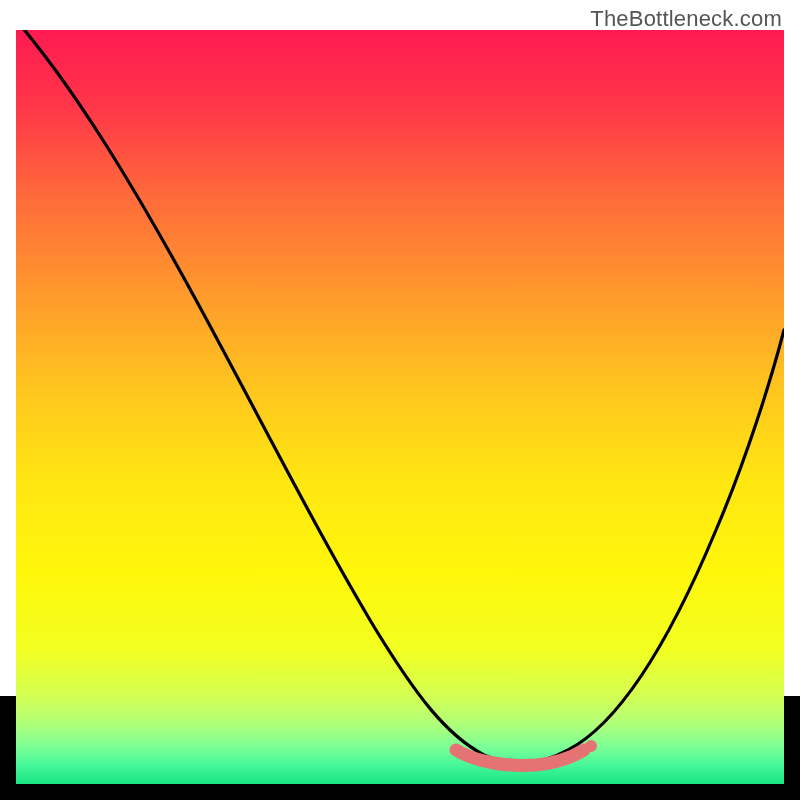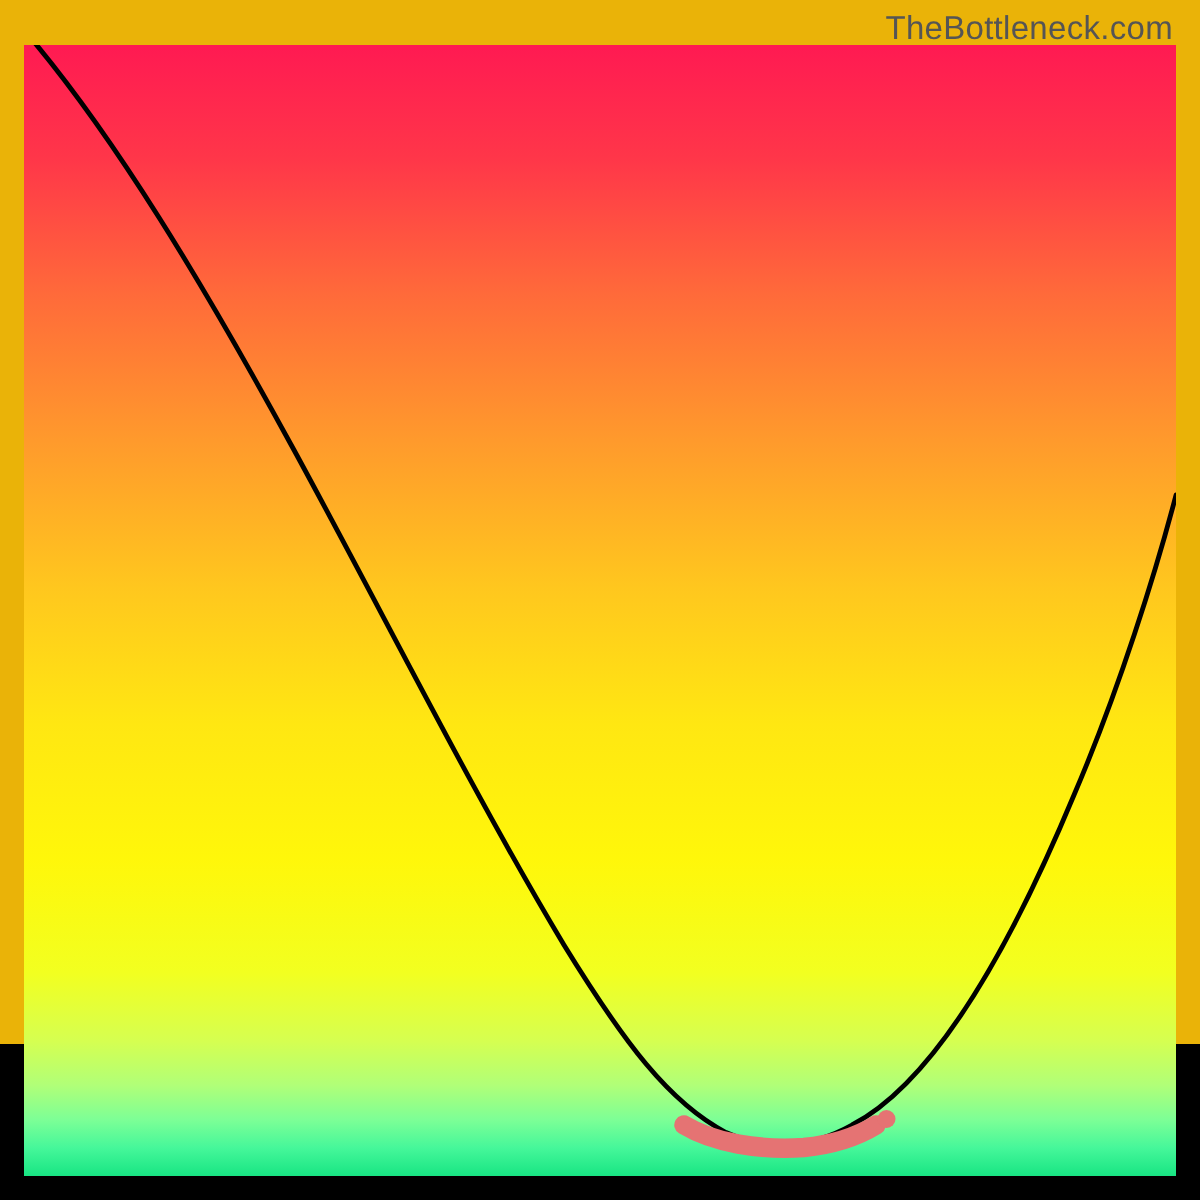--- a/index.html
+++ b/index.html
@@ -1,21 +1,21 @@
 <!DOCTYPE html>
 <html><head>
 <meta charset="utf-8">
 <style>
   * { margin: 0; padding: 0; box-sizing: border-box; }
   html, body { width: 800px; height: 800px; overflow: hidden; background: #000; }
   .frame {
     position: relative;
     width: 800px;
     height: 696px;
-    background: #eab308;
+    background: #ffffff;
   }
   .plot-area {
     position: absolute;
     left: 16px;
     top: 30px;
     width: 768px;
     height: 754px;
     overflow: hidden;
   }
   .gradient {

